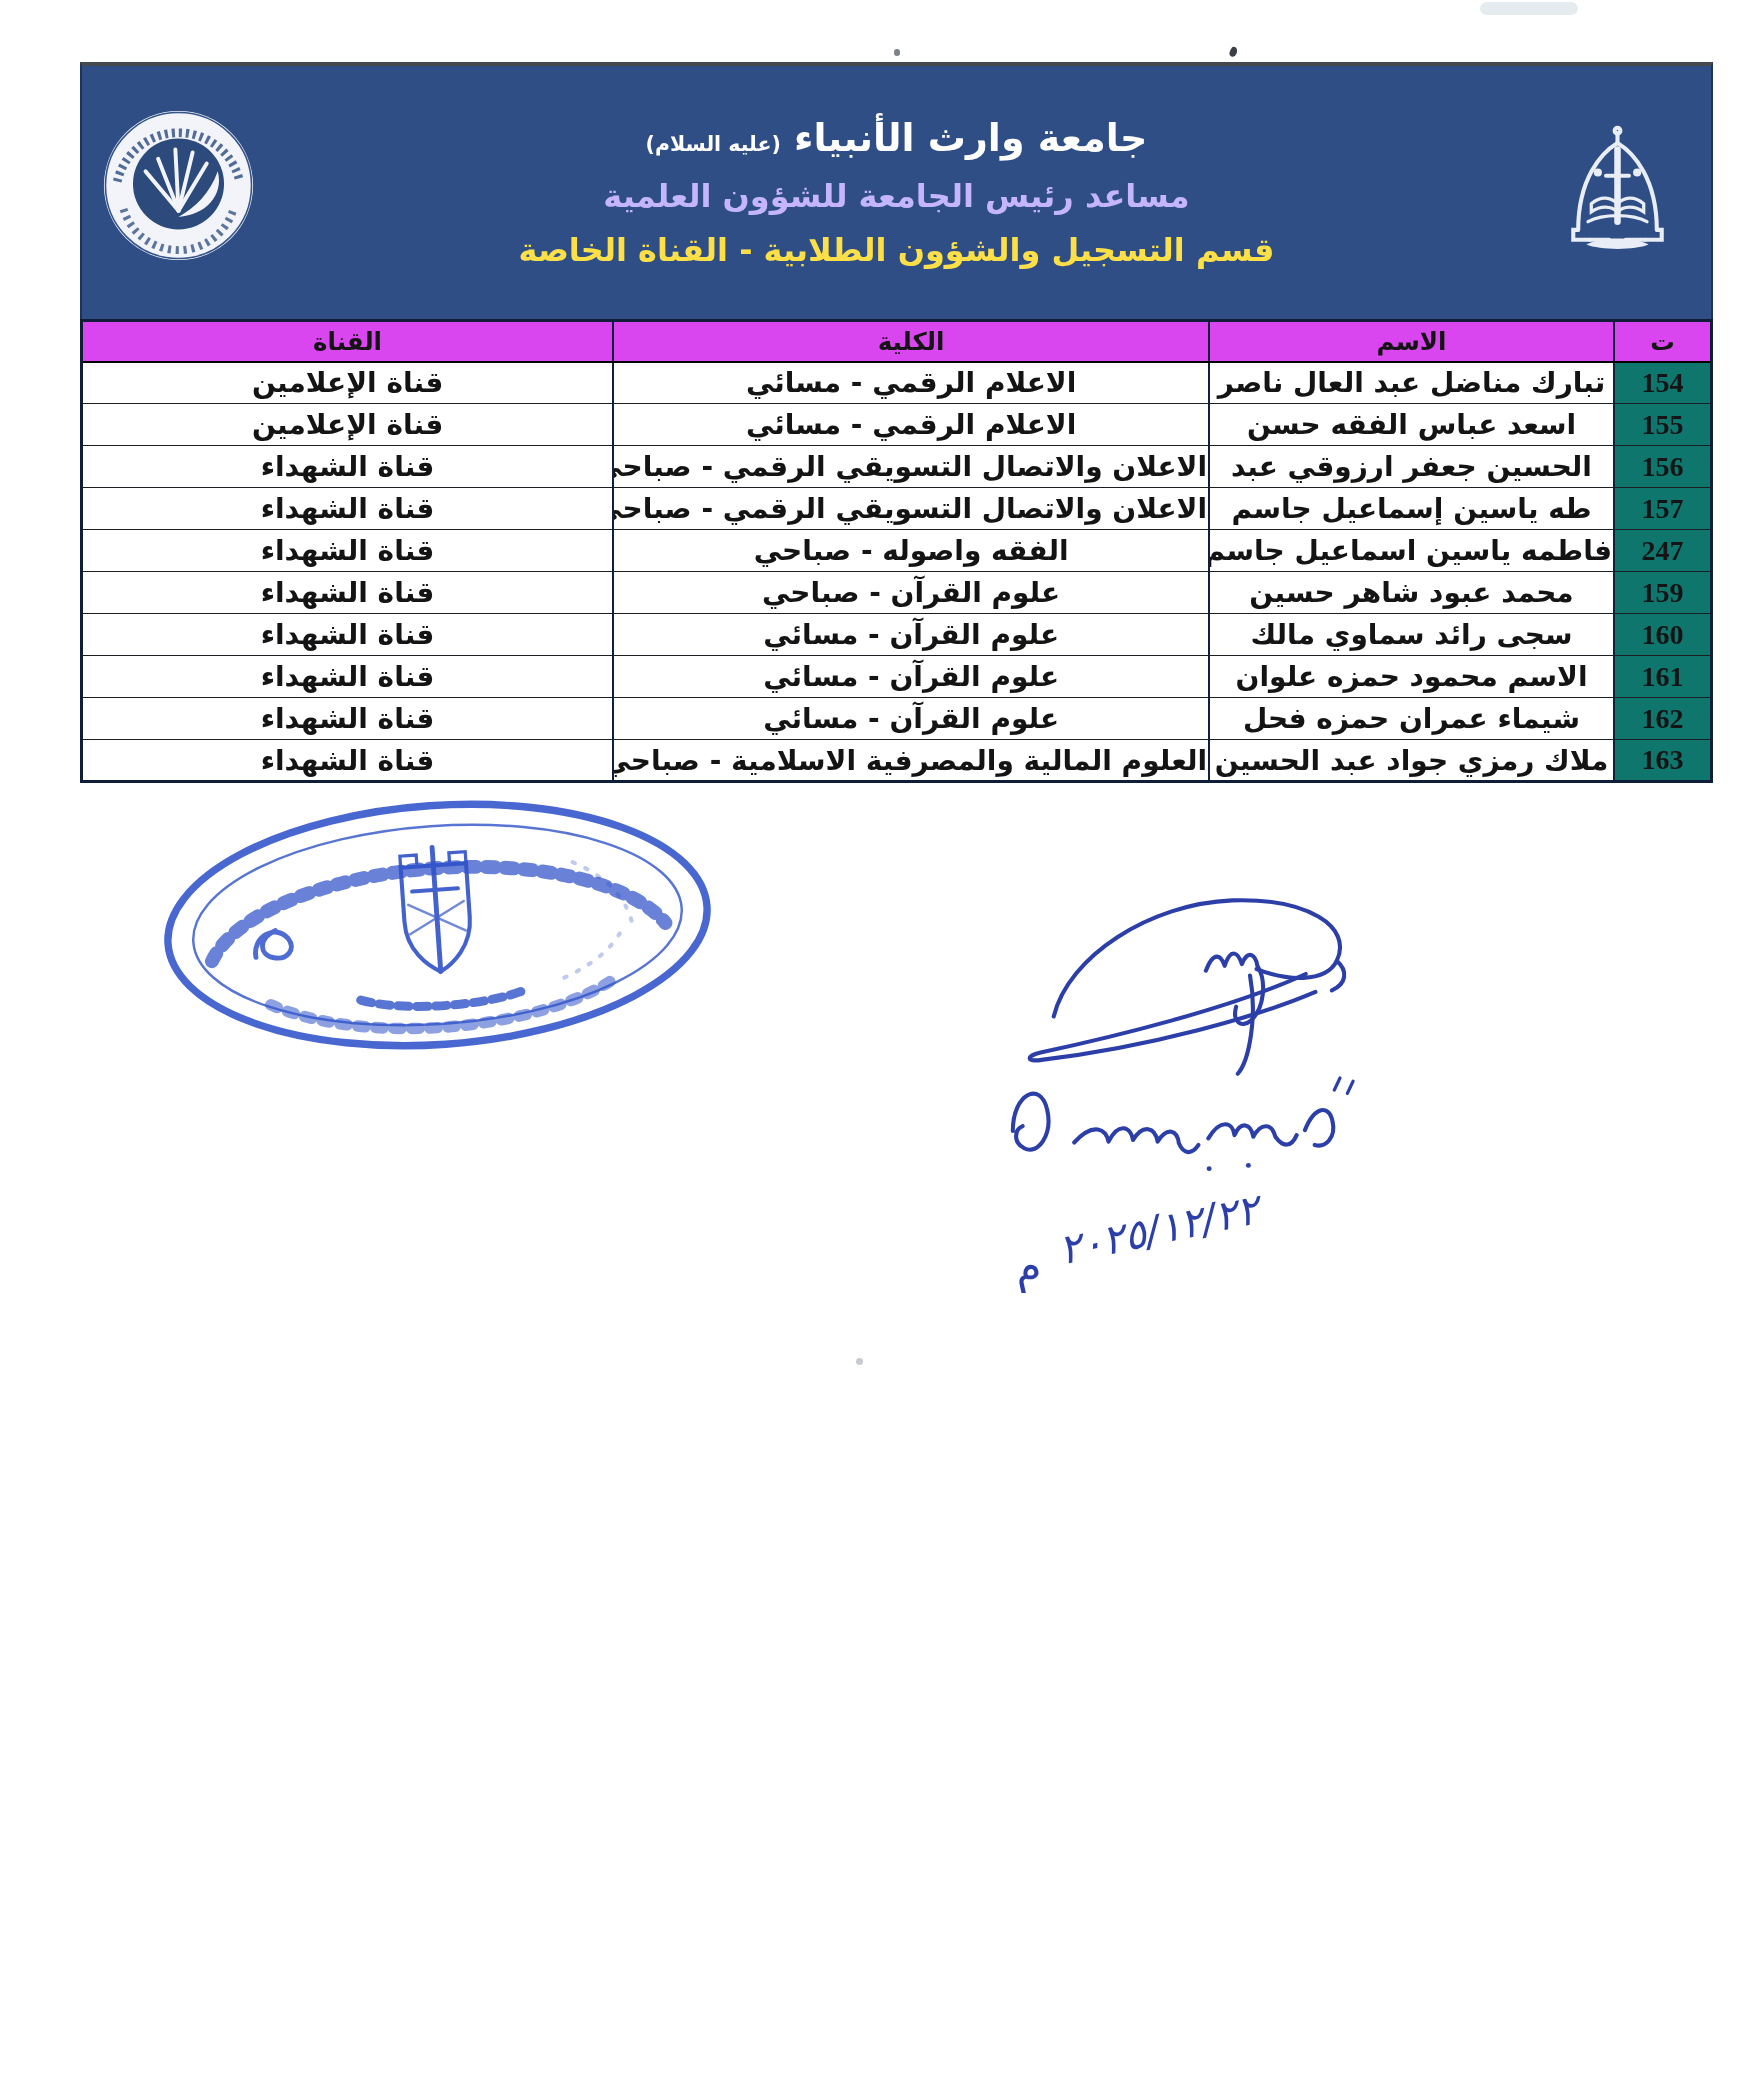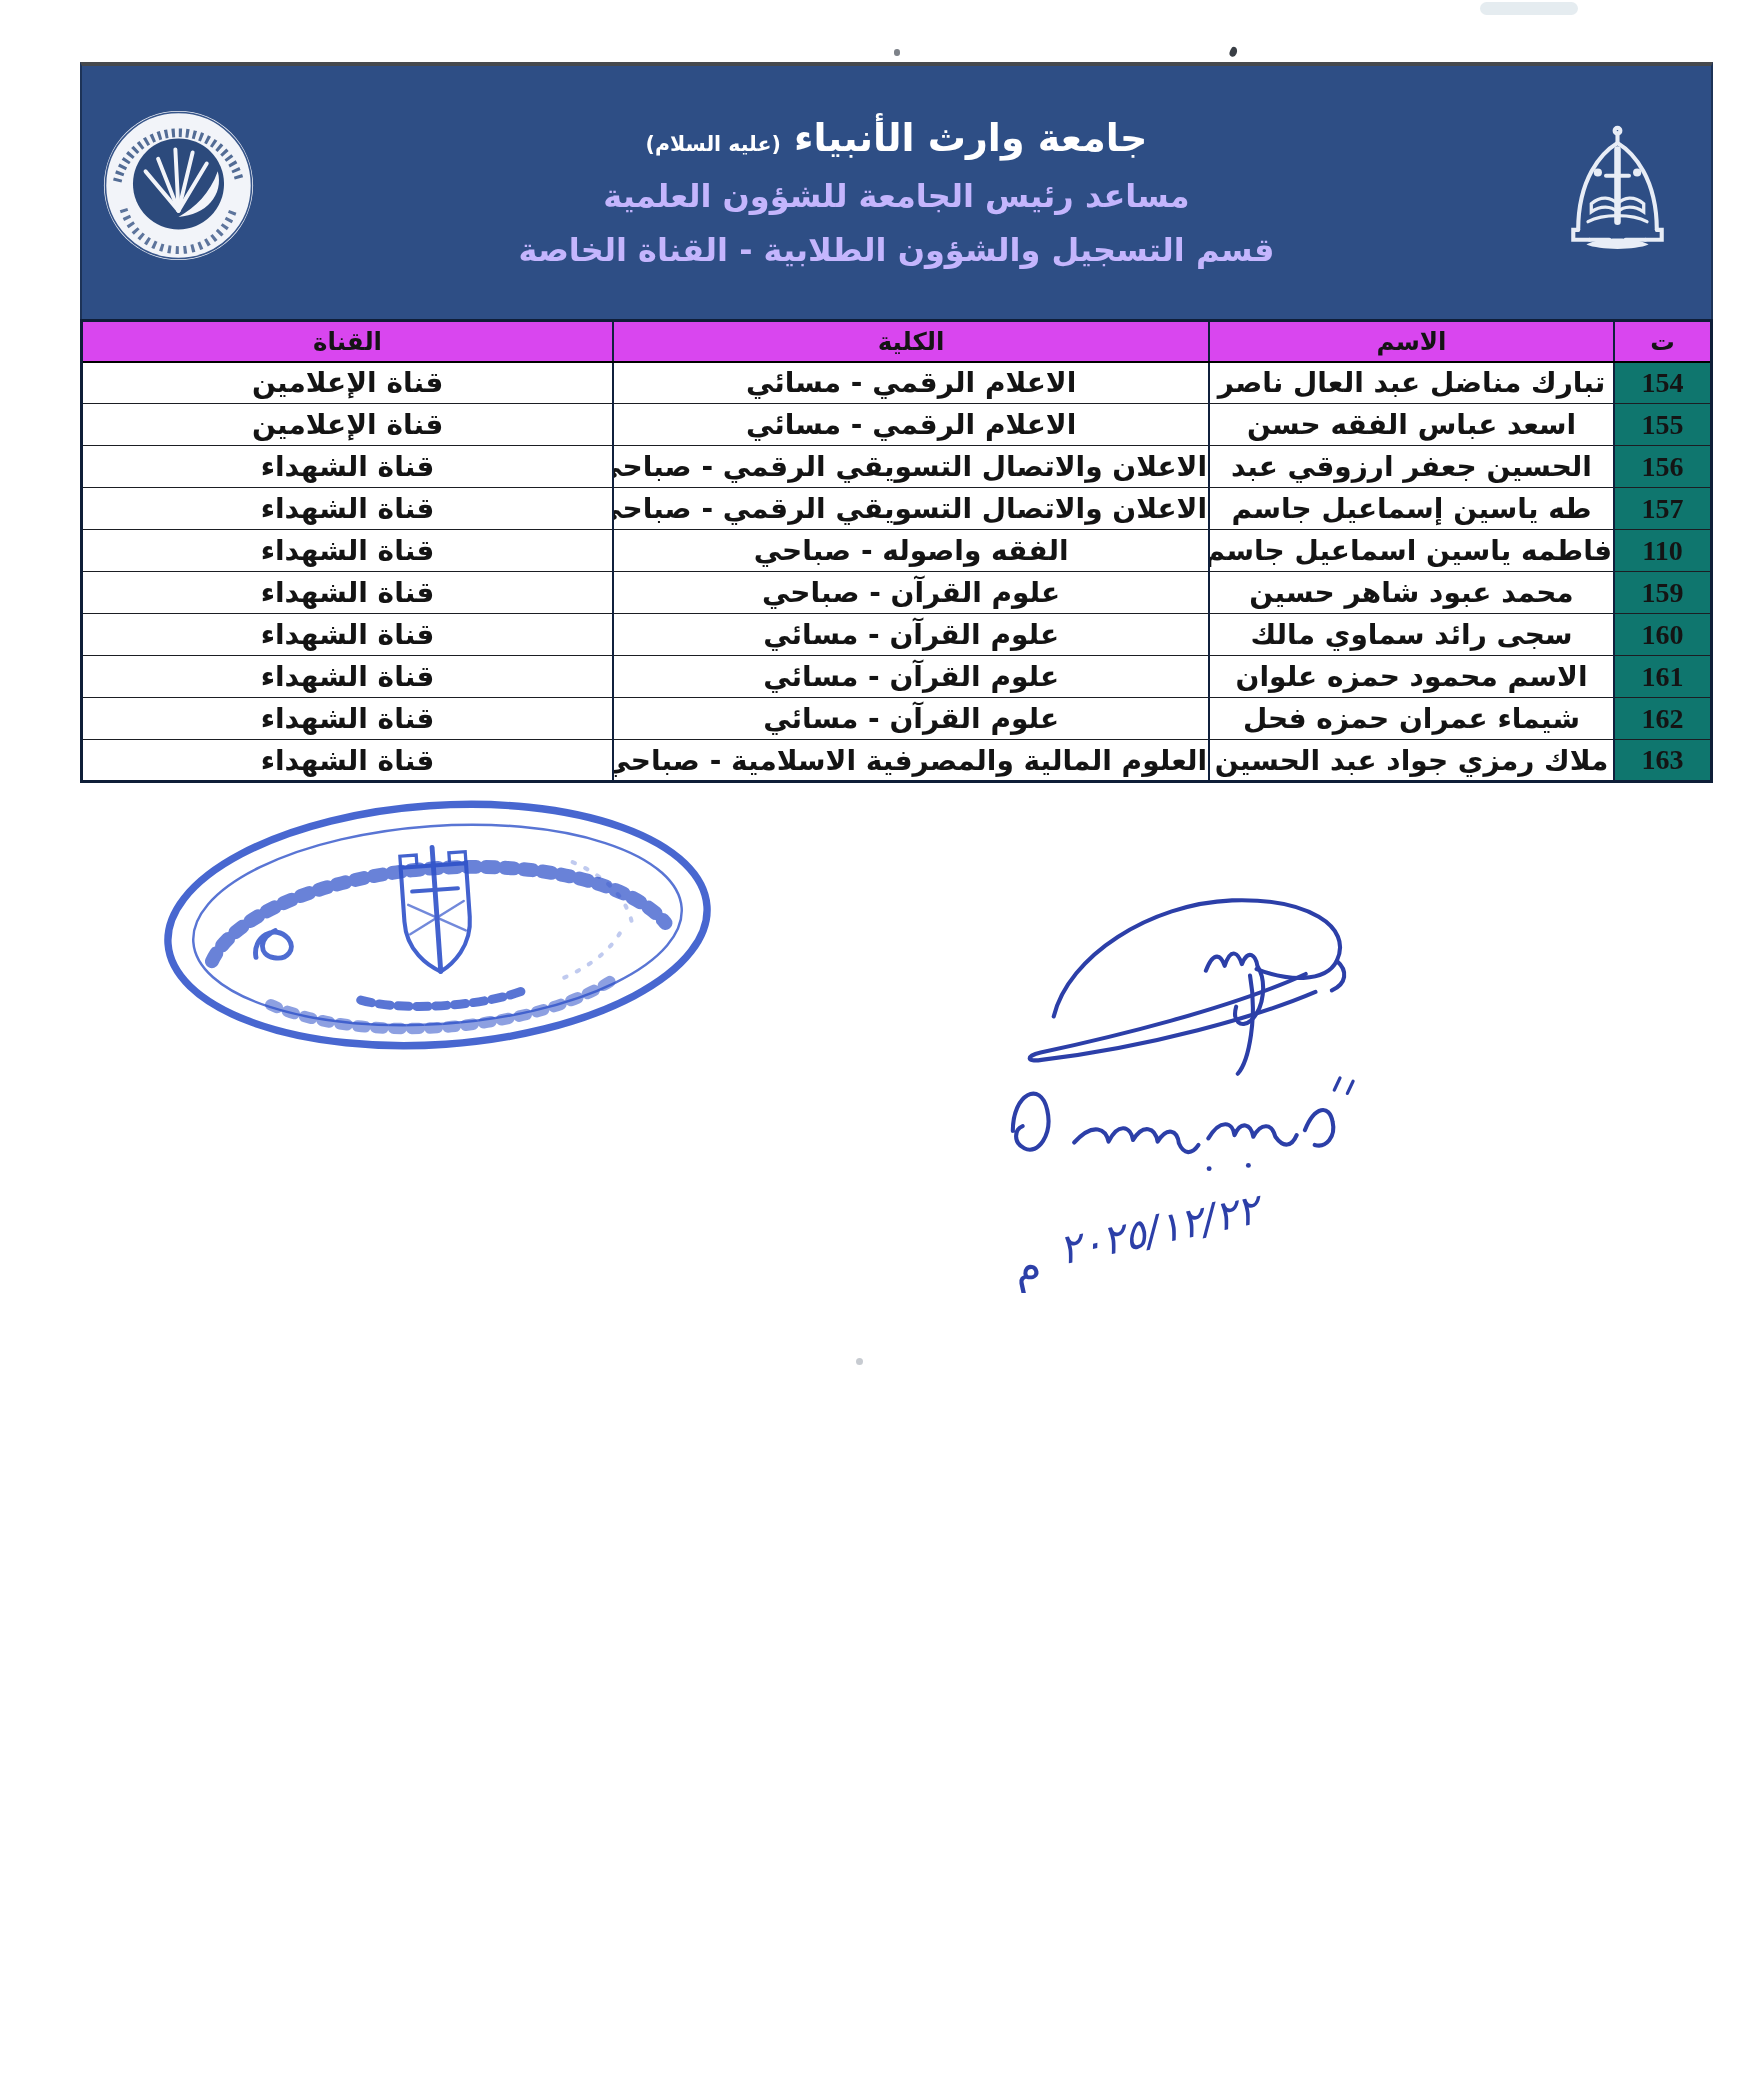--- a/index.html
+++ b/index.html
@@ -11,21 +11,21 @@
   
   .band{
     position:relative;box-sizing:border-box;height:257px;background:#2e4e85;
     border-top:4.9px solid #46494d;border-left:2.5px solid #1d3357;border-right:2.5px solid #1d3357;
     display:flex;flex-direction:column;align-items:center;justify-content:center;
     gap:16.4px;direction:rtl;
   }
   .t1{color:#ffffff;font-size:38px;font-weight:bold;letter-spacing:0.8px;}
   .t1 .suffix{font-size:20.5px;font-weight:bold;}
   .t2{color:#c4b5fd;font-size:32px;font-weight:bold;}
-  .t3{color:#c4b5fd;font-size:32px;font-weight:bold;}
+  .t3{color:#fde047;font-size:32px;font-weight:bold;}
   .logo{position:absolute;}
   
   table.roster{
     border-collapse:collapse;width:1633px;table-layout:fixed;direction:rtl;
     border:3.3px solid #0f1e38;background:#ffffff;
   }
   table.roster th,table.roster td{
     box-sizing:border-box;text-align:center;vertical-align:middle;
     border-top:1.6px solid #1b1e23;border-bottom:1.6px solid #1b1e23;
     border-right:2.5px solid #10203c;border-left:2.5px solid #10203c;
@@ -142,21 +142,21 @@
           <td>الاعلان والاتصال التسويقي الرقمي - صباحي</td>
           <td>قناة الشهداء</td>
         </tr>
         <tr>
           <td class="no-cell">157</td>
           <td>طه ياسين إسماعيل جاسم</td>
           <td>الاعلان والاتصال التسويقي الرقمي - صباحي</td>
           <td>قناة الشهداء</td>
         </tr>
         <tr>
-          <td class="no-cell">110</td>
+          <td class="no-cell">247</td>
           <td>فاطمه ياسين اسماعيل جاسم</td>
           <td>الفقه واصوله - صباحي</td>
           <td>قناة الشهداء</td>
         </tr>
         <tr>
           <td class="no-cell">159</td>
           <td>محمد عبود شاهر حسين</td>
           <td>علوم القرآن - صباحي</td>
           <td>قناة الشهداء</td>
         </tr>

